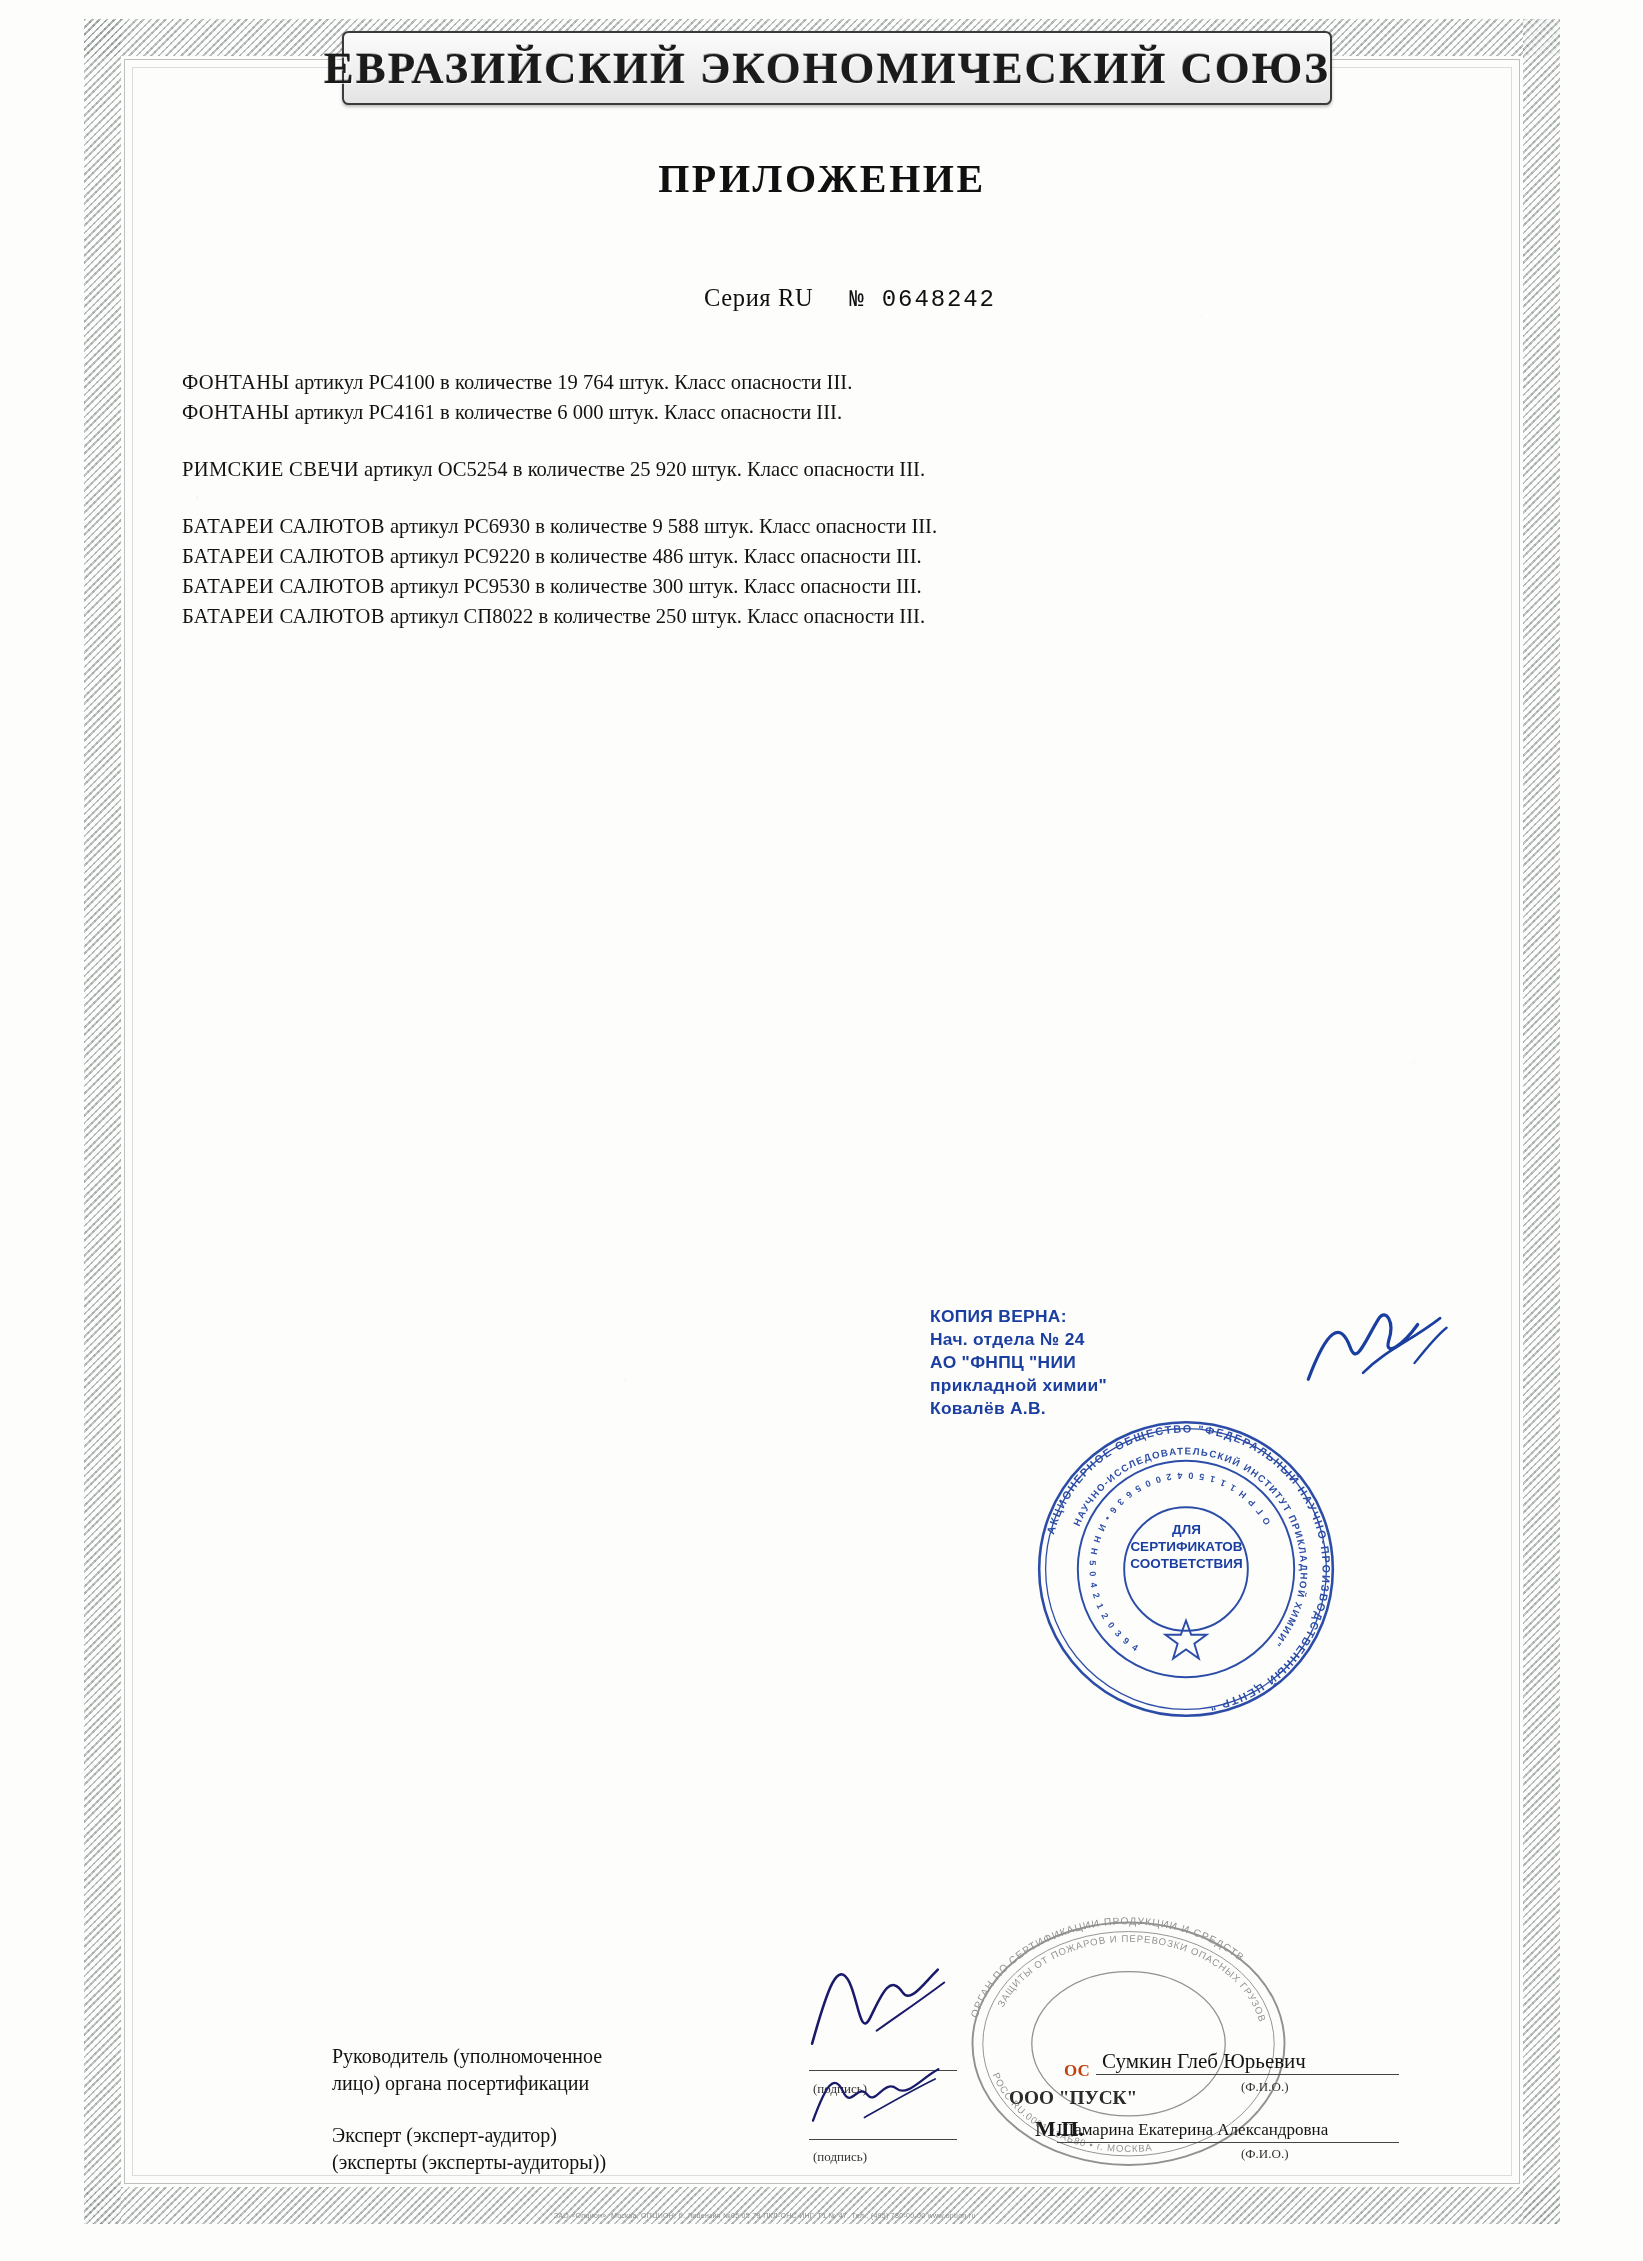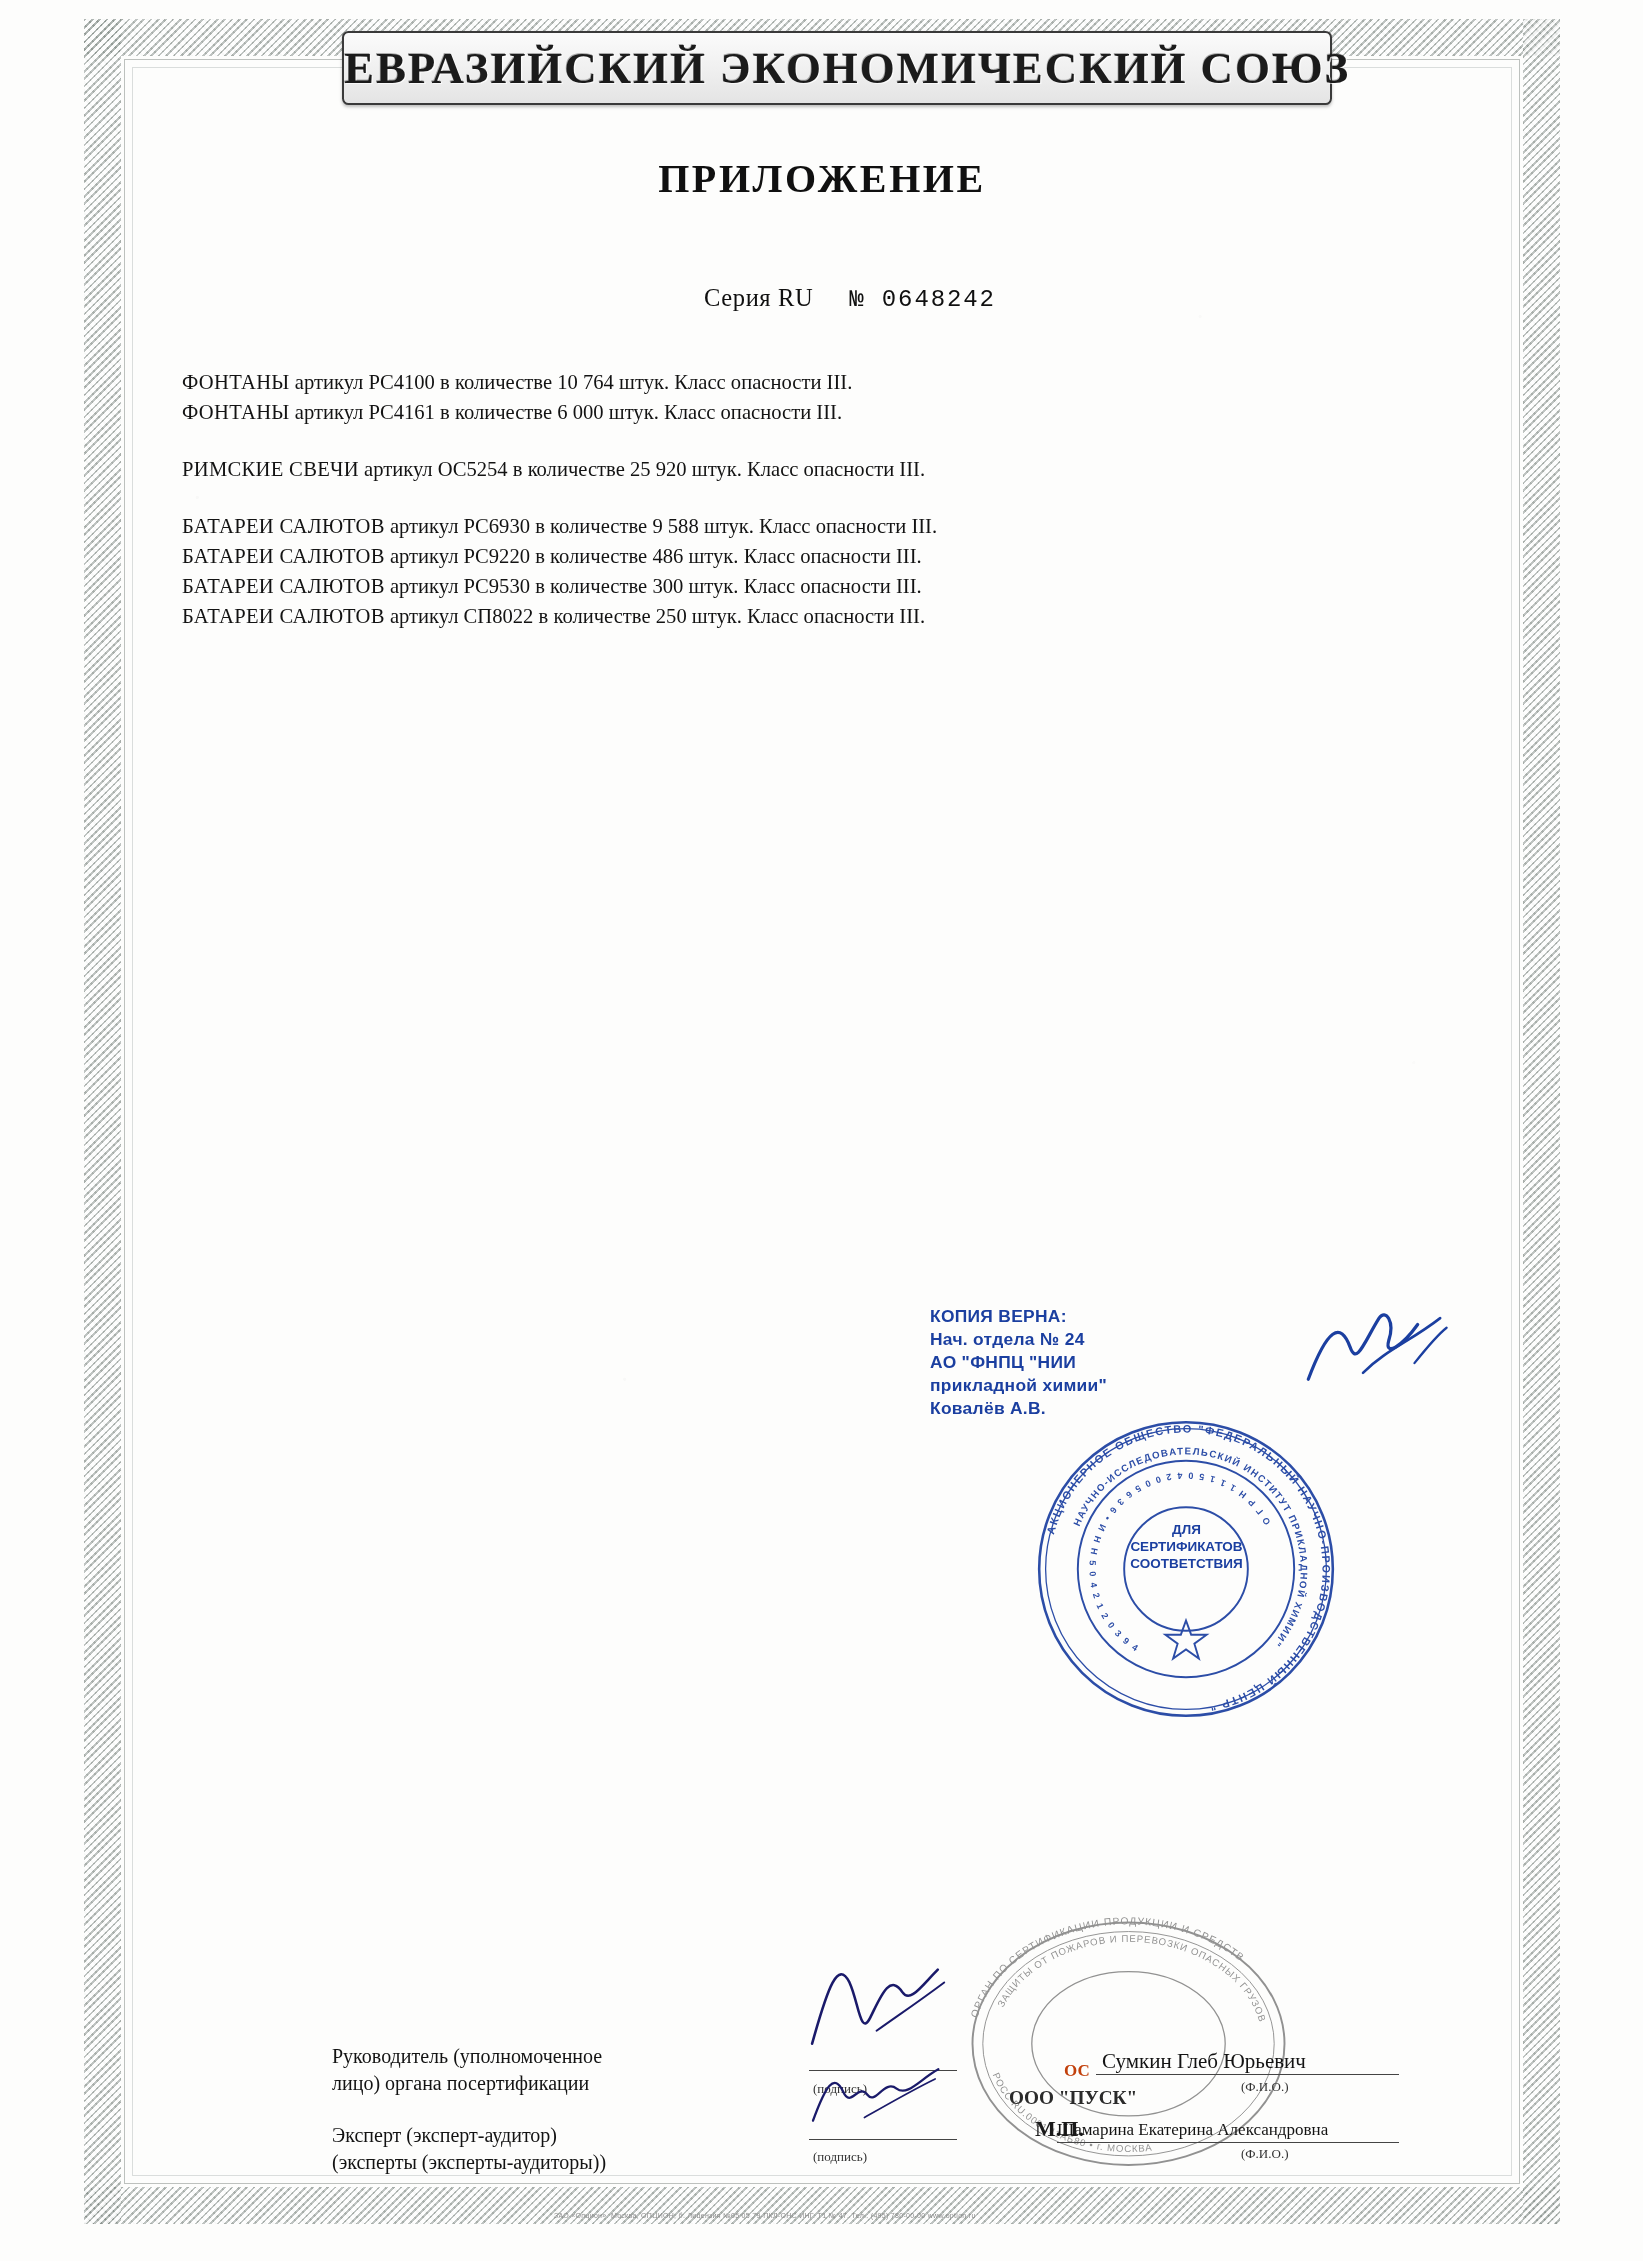--- a/index.html
+++ b/index.html
@@ -83,21 +83,21 @@
     left: 342px;
     top: 31px;
     width: 986px;
     height: 70px;
     border: 2.6px solid #3a3a3a;
     border-radius: 6.4px;
     background: linear-gradient(180deg,#fbfbfb 0%, #efefef 55%, #e4e4e4 100%);
     box-shadow: 0 1.9px 3.2px rgba(0,0,0,0.25);
     display: flex;
     align-items: center;
-    justify-content: flex-start;
+    justify-content: flex-end;
   }
   .eaeu-banner span {
     font-family: "Liberation Serif", serif;
     font-weight: bold;
     font-size: 45px;
     letter-spacing: 1.9px;
     color: #1b1b1b;
     text-shadow: 1.3px 1.3px 0 rgba(255,255,255,0.7), -0.6px -0.6px 0 rgba(0,0,0,0.3);
     white-space: nowrap;
   }
@@ -321,21 +321,21 @@
     <span class="series-label">Серия RU</span><span class="series-num">№ 0648242</span>
   </div>
 
   <div class="product-list">
 
     <div class="product-line">
       <span class="pname">ФОНТАНЫ</span>
       <span>артикул</span>
       <span>PC4100</span>
       <span>в количестве</span>
-      <span>10 764</span>
+      <span>19 764</span>
       <span>штук.</span>
       <span>Класс опасности III.</span>
     </div>
 
     <div class="product-line">
       <span class="pname">ФОНТАНЫ</span>
       <span>артикул</span>
       <span>PC4161</span>
       <span>в количестве</span>
       <span>6 000</span>

